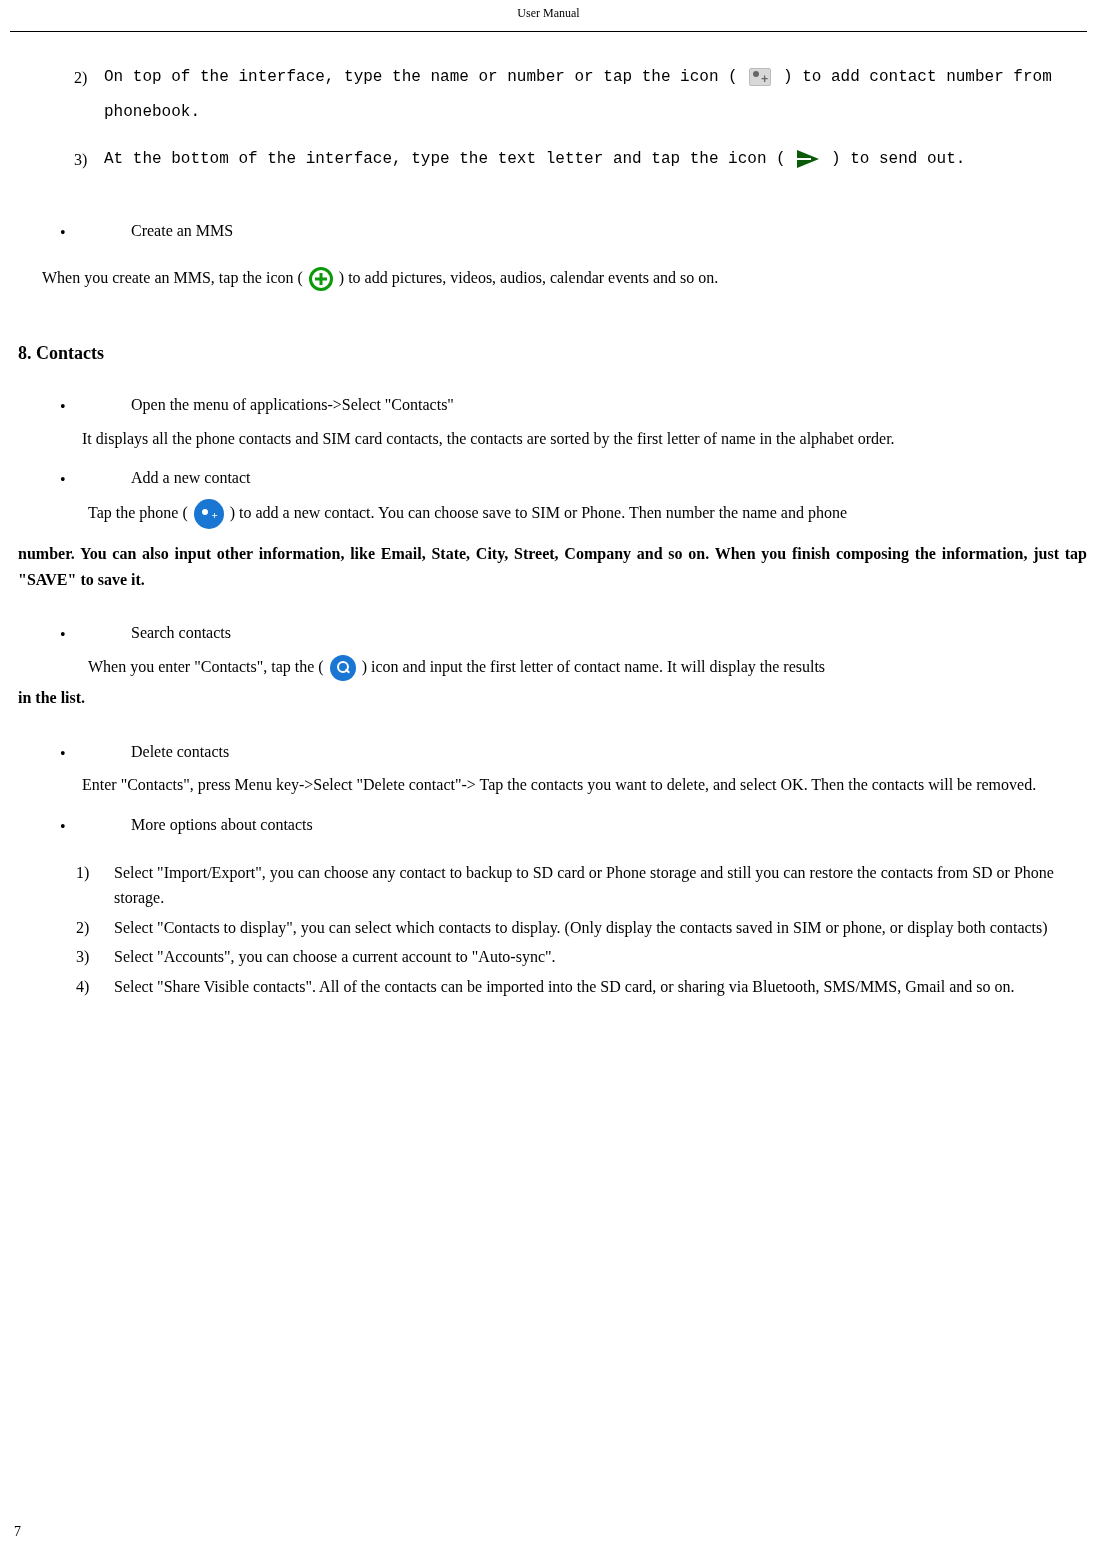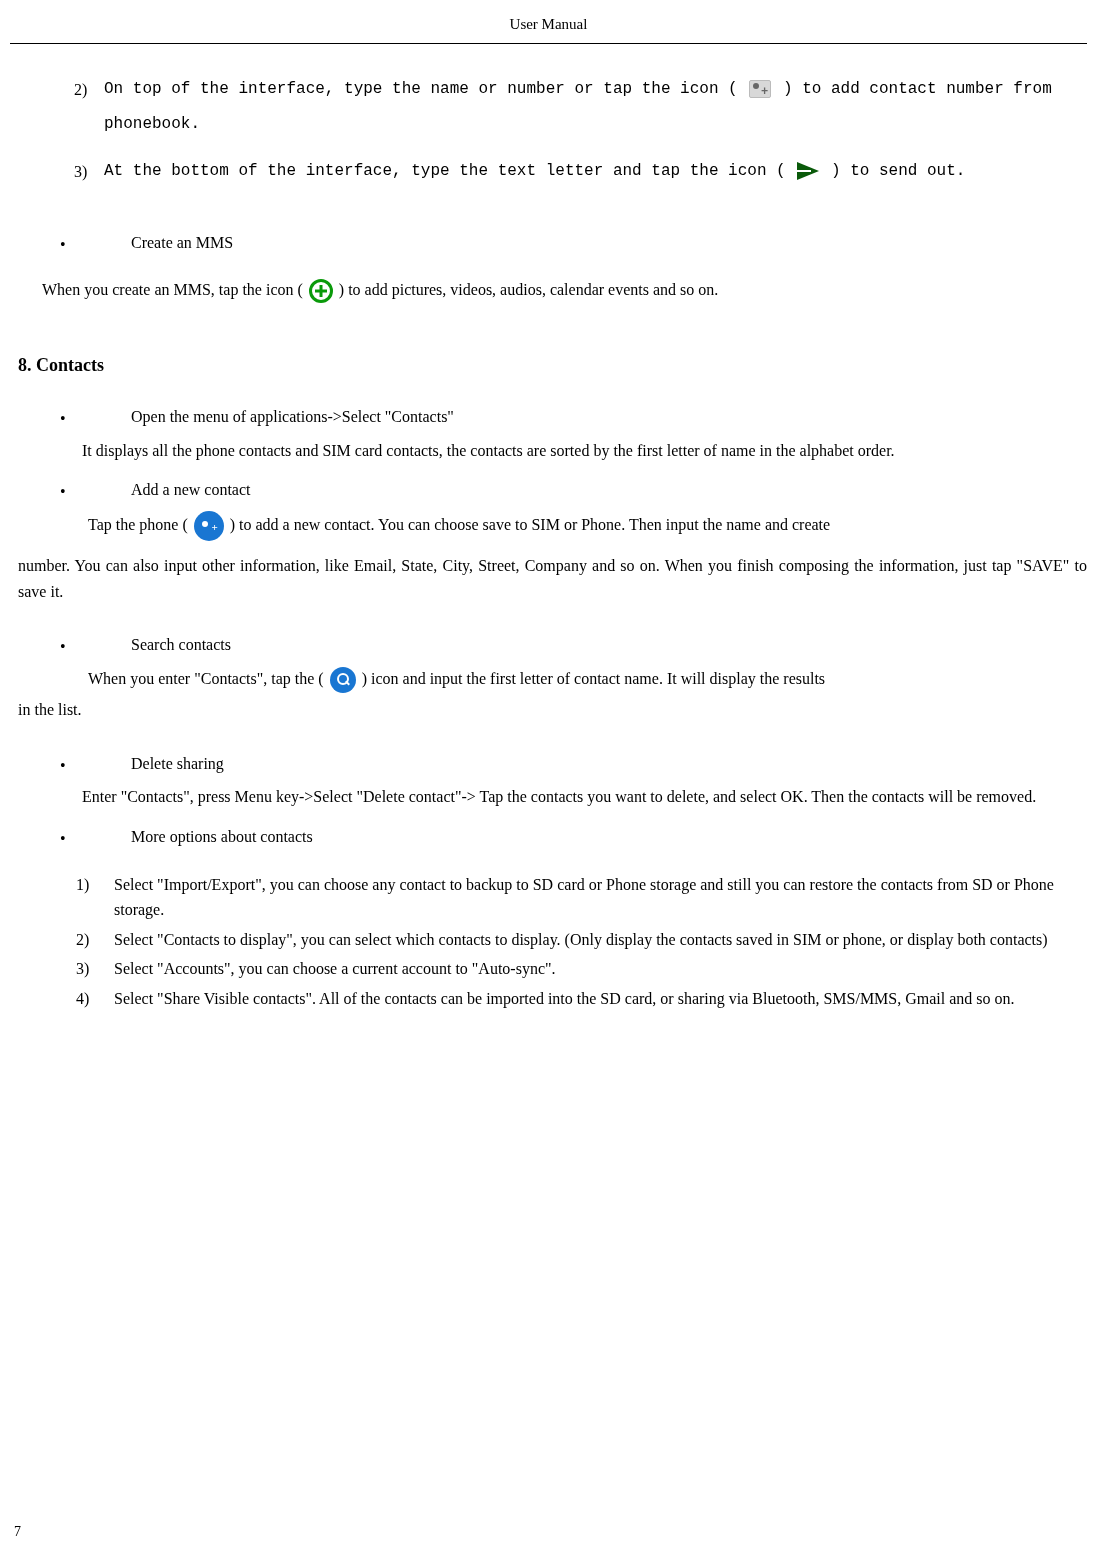--- a/index.html
+++ b/index.html
@@ -6,22 +6,22 @@
     body {
       font-family: "Times New Roman", Times, serif;
       font-size: 16px;
       color: #000;
       background: #fff;
       width: 1097px;
       padding: 0 10px 40px 10px;
     }
     .header {
       text-align: center;
-      font-size: 15px;
-      padding: 16px 0 10px 0;
+      font-size: 12px;
+      padding: 6px 0 10px 0;
       border-bottom: 1px solid #000;
       margin-bottom: 28px;
     }
     .content {
       padding-left: 8px;
       line-height: 1.6;
     }
     .num-item {
       display: flex;
       margin-left: 56px;
@@ -49,20 +49,21 @@
       flex: 1;
       margin-left: 43px;
     }
     .sub-para {
       margin-left: 24px;
       margin-bottom: 12px;
     }
     .full-para {
       margin-bottom: 14px;
       text-align: justify;
+      font-weight: bold;
     }
     .section-title {
       font-weight: bold;
       font-size: 18px;
       margin-top: 48px;
       margin-bottom: 24px;
     }
     .spacer-sm { height: 14px; }
     .spacer-md { height: 28px; }
     .inline-icon {
@@ -257,42 +258,42 @@
 
   <div class="spacer-sm"></div>
 
   <div class="bullet-item">
     <div class="dot">•</div>
     <div class="text">Add a new contact</div>
   </div>
   <div class="sub-para" style="margin-left:70px;">
     <span>Tap the phone (</span>
     <span class="inline-icon icon-person-circle"></span>
-    <span>) to add a new contact. You can choose save to SIM or Phone. Then input the name and create</span>
+    <span>) to add a new contact. You can choose save to SIM or Phone. Then number the name and phone</span>
   </div>
   <div class="full-para">number. You can also input other information, like Email, State, City, Street, Company and so on. When you finish composing the information,   just tap "SAVE" to save it.</div>
 
   <div class="spacer-sm"></div>
 
   <div class="bullet-item">
     <div class="dot">•</div>
     <div class="text"> Search contacts</div>
   </div>
   <div class="sub-para" style="margin-left:70px; margin-bottom:2px;">
     <span>When you enter "Contacts", tap the (</span>
     <span class="inline-icon icon-search-circle"></span>
     <span>) icon and input the first letter of contact name. It will display the results</span>
   </div>
   <div class="full-para" style="margin-top:4px;">in the list.</div>
 
   <div class="spacer-sm"></div>
 
   <div class="bullet-item">
     <div class="dot">•</div>
-    <div class="text">Delete sharing</div>
+    <div class="text">Delete contacts</div>
   </div>
   <div class="indent-continue">
     <span style="display:inline-block; width:28px;"></span><span>Enter "Contacts", press Menu key-&gt;Select "Delete contact"-&gt; Tap the contacts you want to delete, and select OK. Then the contacts will be removed.</span>
   </div>
 
   <div class="spacer-sm"></div>
 
   <div class="bullet-item">
     <div class="dot">•</div>
     <div class="text">More options about contacts</div>

